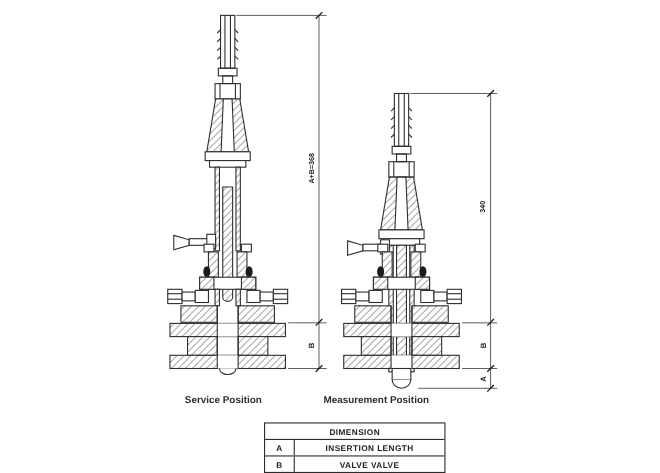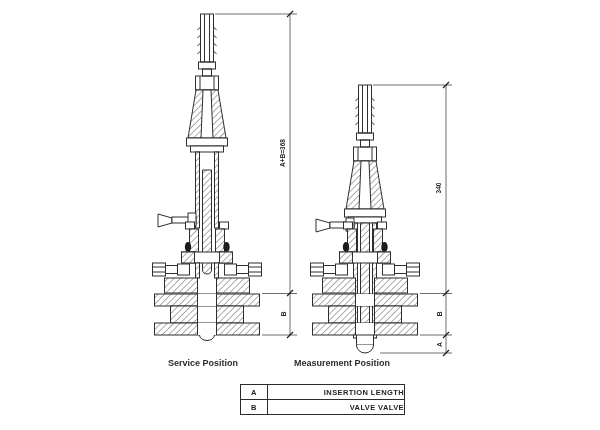--- a/index.html
+++ b/index.html
@@ -7,21 +7,21 @@
          font-family:"Liberation Sans",sans-serif;}
   svg{position:absolute;left:0;top:0;}
   svg text{font-family:"Liberation Sans",sans-serif;}
   .dim-table{position:absolute;left:240px;top:384px;width:163px;
              border:1px solid #2b2b2b;color:#232323;
              font:bold 7.5px "Liberation Sans",sans-serif;letter-spacing:.4px;}
   .dim-table .hdr{border-bottom:1px solid #2b2b2b;text-align:center;padding:3px 0 2px;}
   .dim-table .row{display:flex;border-bottom:1px solid #2b2b2b;}
   .dim-table .row:last-child{border-bottom:none;}
   .dim-table .cell-key{width:26px;border-right:1px solid #2b2b2b;text-align:center;padding:3px 0 2px;}
-  .dim-table .cell-label{flex:1;text-align:right;padding:3px 0 2px;}
+  .dim-table .cell-label{flex:1;text-align:center;padding:3px 0 2px;}
 </style>
 </head>
 <body>
 
 <div id="stage">
 <svg width="600" height="430" viewBox="0 0 600 430">
   <defs>
     <pattern id="hatch" width="4.5" height="4.5" patternUnits="userSpaceOnUse" patternTransform="rotate(45)">
       <rect width="4.5" height="4.5" fill="#ffffff"></rect>
       <line x1="0" y1="0" x2="0" y2="4.5" stroke="#2e2e2e" stroke-width="0.8"></line>
@@ -202,20 +202,21 @@
     <text x="441" y="188" transform="rotate(-90 441 188)" text-anchor="middle" font-size="6.5" font-weight="bold" fill="#232323" stroke="none">340</text>
     <text x="441.5" y="314" transform="rotate(-90 441.5 314)" text-anchor="middle" font-size="7" font-weight="bold" fill="#232323" stroke="none">B</text>
     <text x="441.5" y="344.5" transform="rotate(-90 441.5 344.5)" text-anchor="middle" font-size="7" font-weight="bold" fill="#232323" stroke="none">A</text>
   </g>
 
   <text x="203" y="366" text-anchor="middle" font-size="9" font-weight="bold" fill="#2d2d2d">Service Position</text>
   <text x="342" y="366" text-anchor="middle" font-size="9" font-weight="bold" fill="#2d2d2d">Measurement Position</text>
 </svg>
 
 <div class="dim-table">
+  <div class="hdr">DIMENSION</div>
   <div class="row">
     <div class="cell-key">A</div>
     <div class="cell-label">INSERTION LENGTH</div>
   </div>
   <div class="row">
     <div class="cell-key">B</div>
     <div class="cell-label">VALVE VALVE</div>
   </div>
 </div>
 </div>

